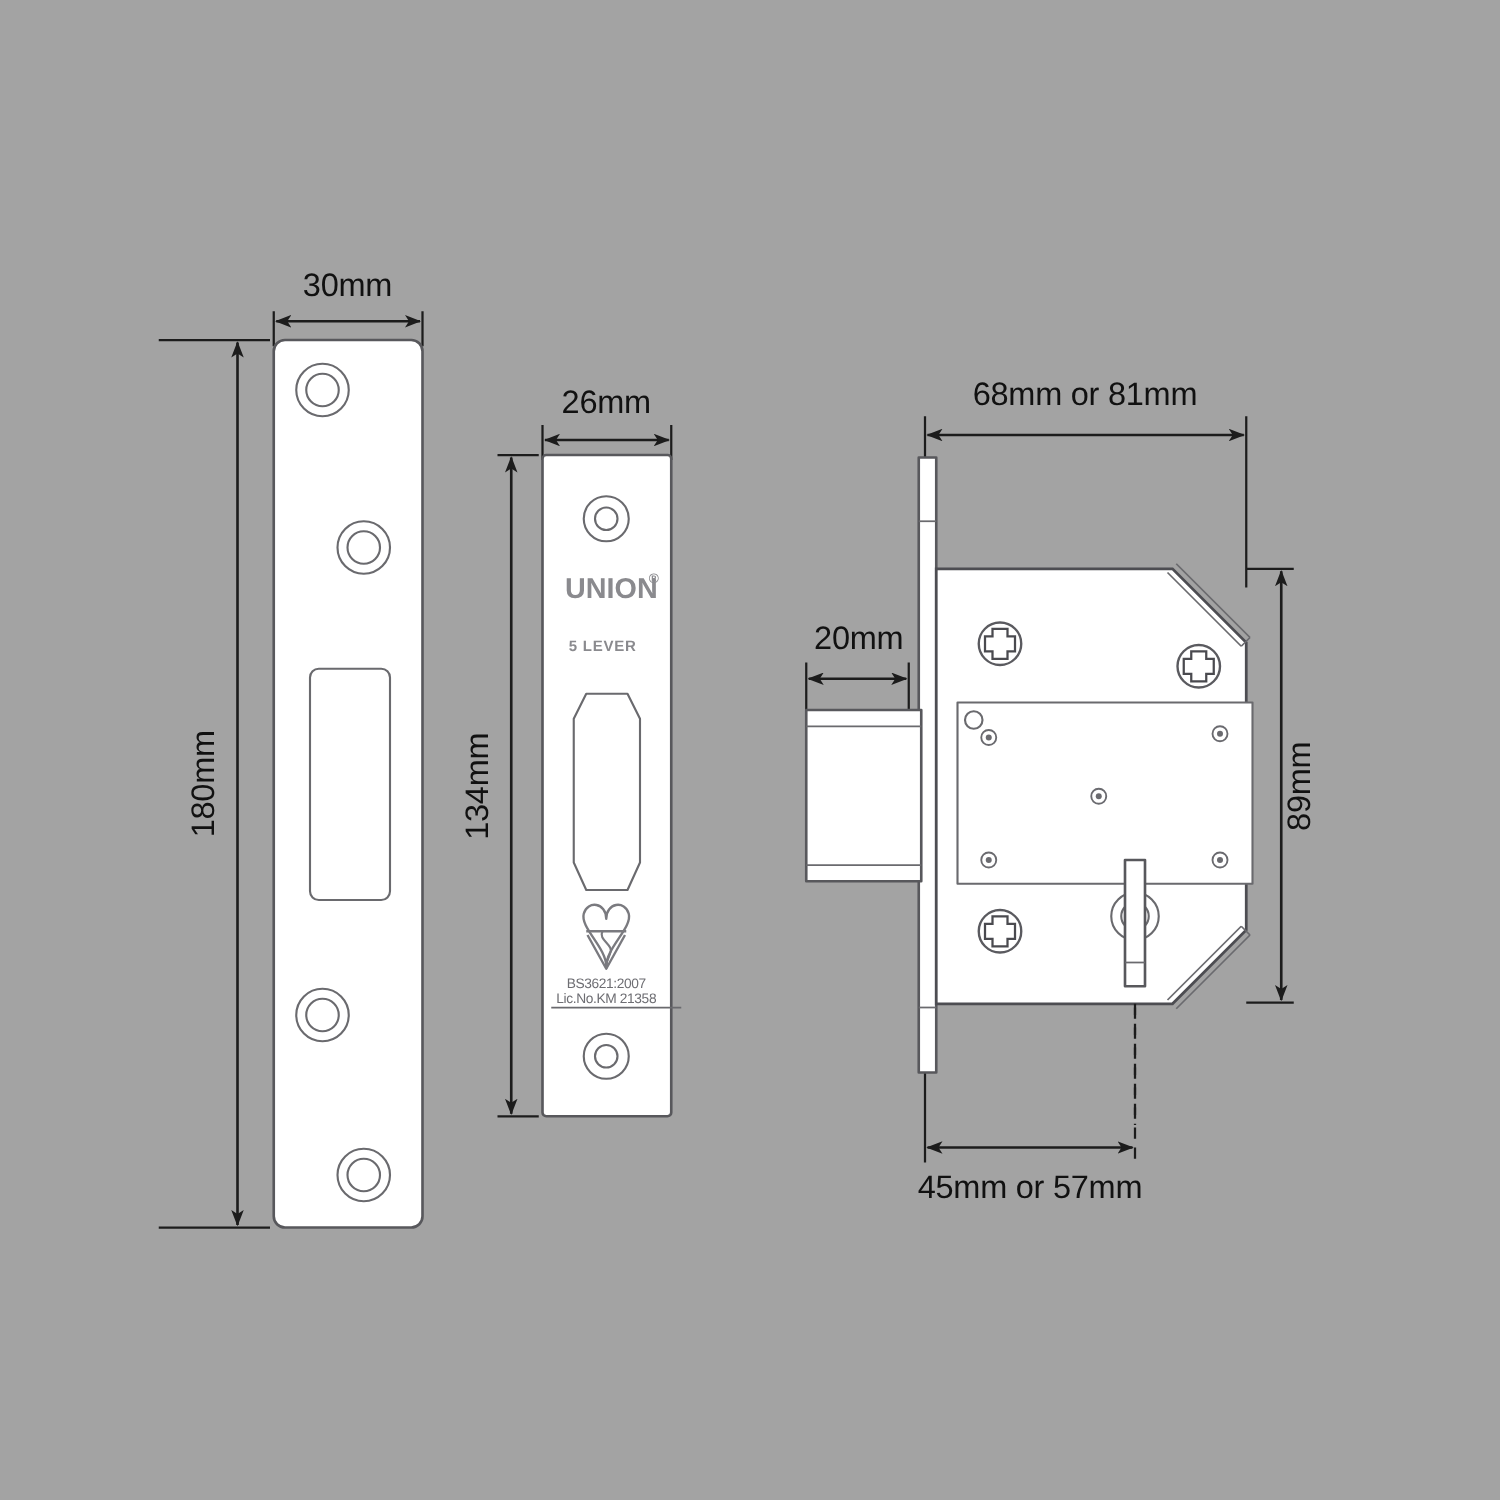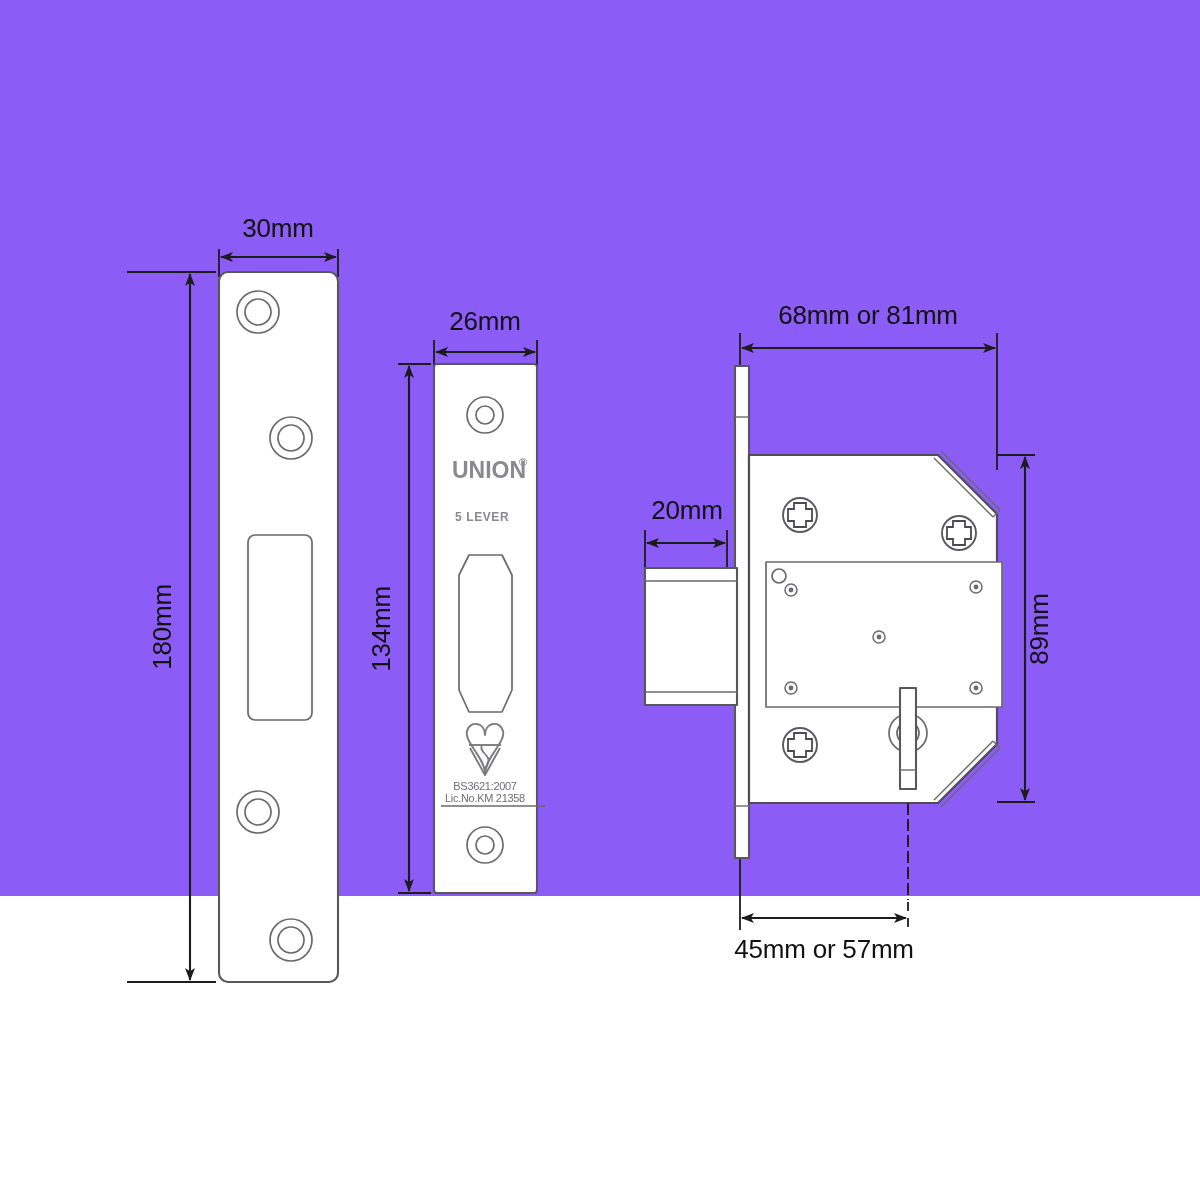--- a/index.html
+++ b/index.html
@@ -10,22 +10,22 @@
   }
   body {
     width: 1200px;
     height: 1200px;
     font-family: "Liberation Sans", sans-serif;
     overflow: hidden;
   }
   #drawing-root {
     position: relative;
     width: 1200px;
-    height: 896px;
-    background: #8b5cf6;
+    height: 1200px;
+    background: #a3a3a3;
   }
   svg#lock-drawing {
     display: block;
     width: 1200px;
     height: 1200px;
   }
   .outline {
     fill: #ffffff;
     stroke: #58585c;
     stroke-width: 2.1;

